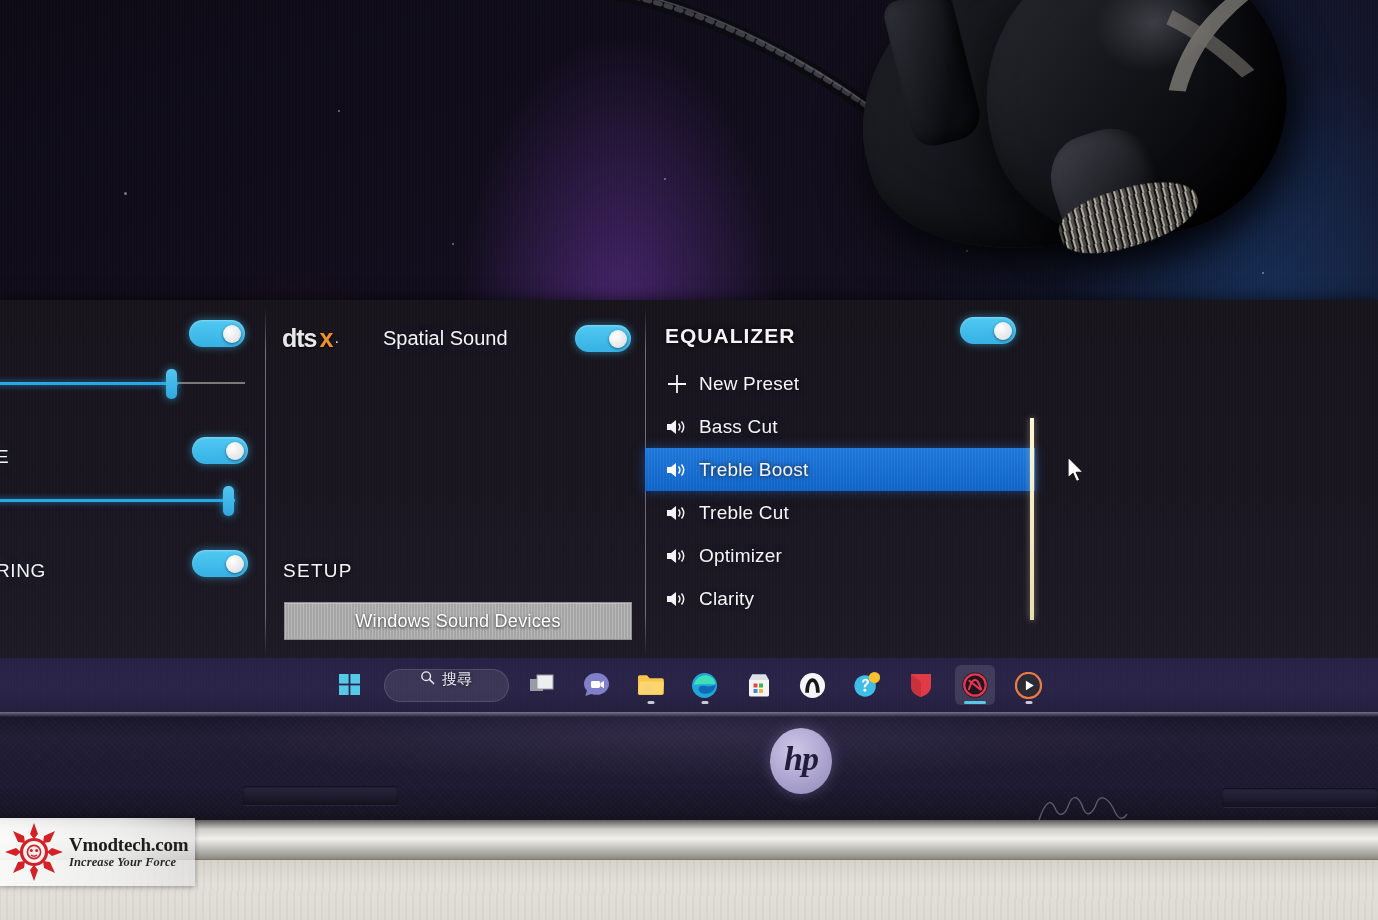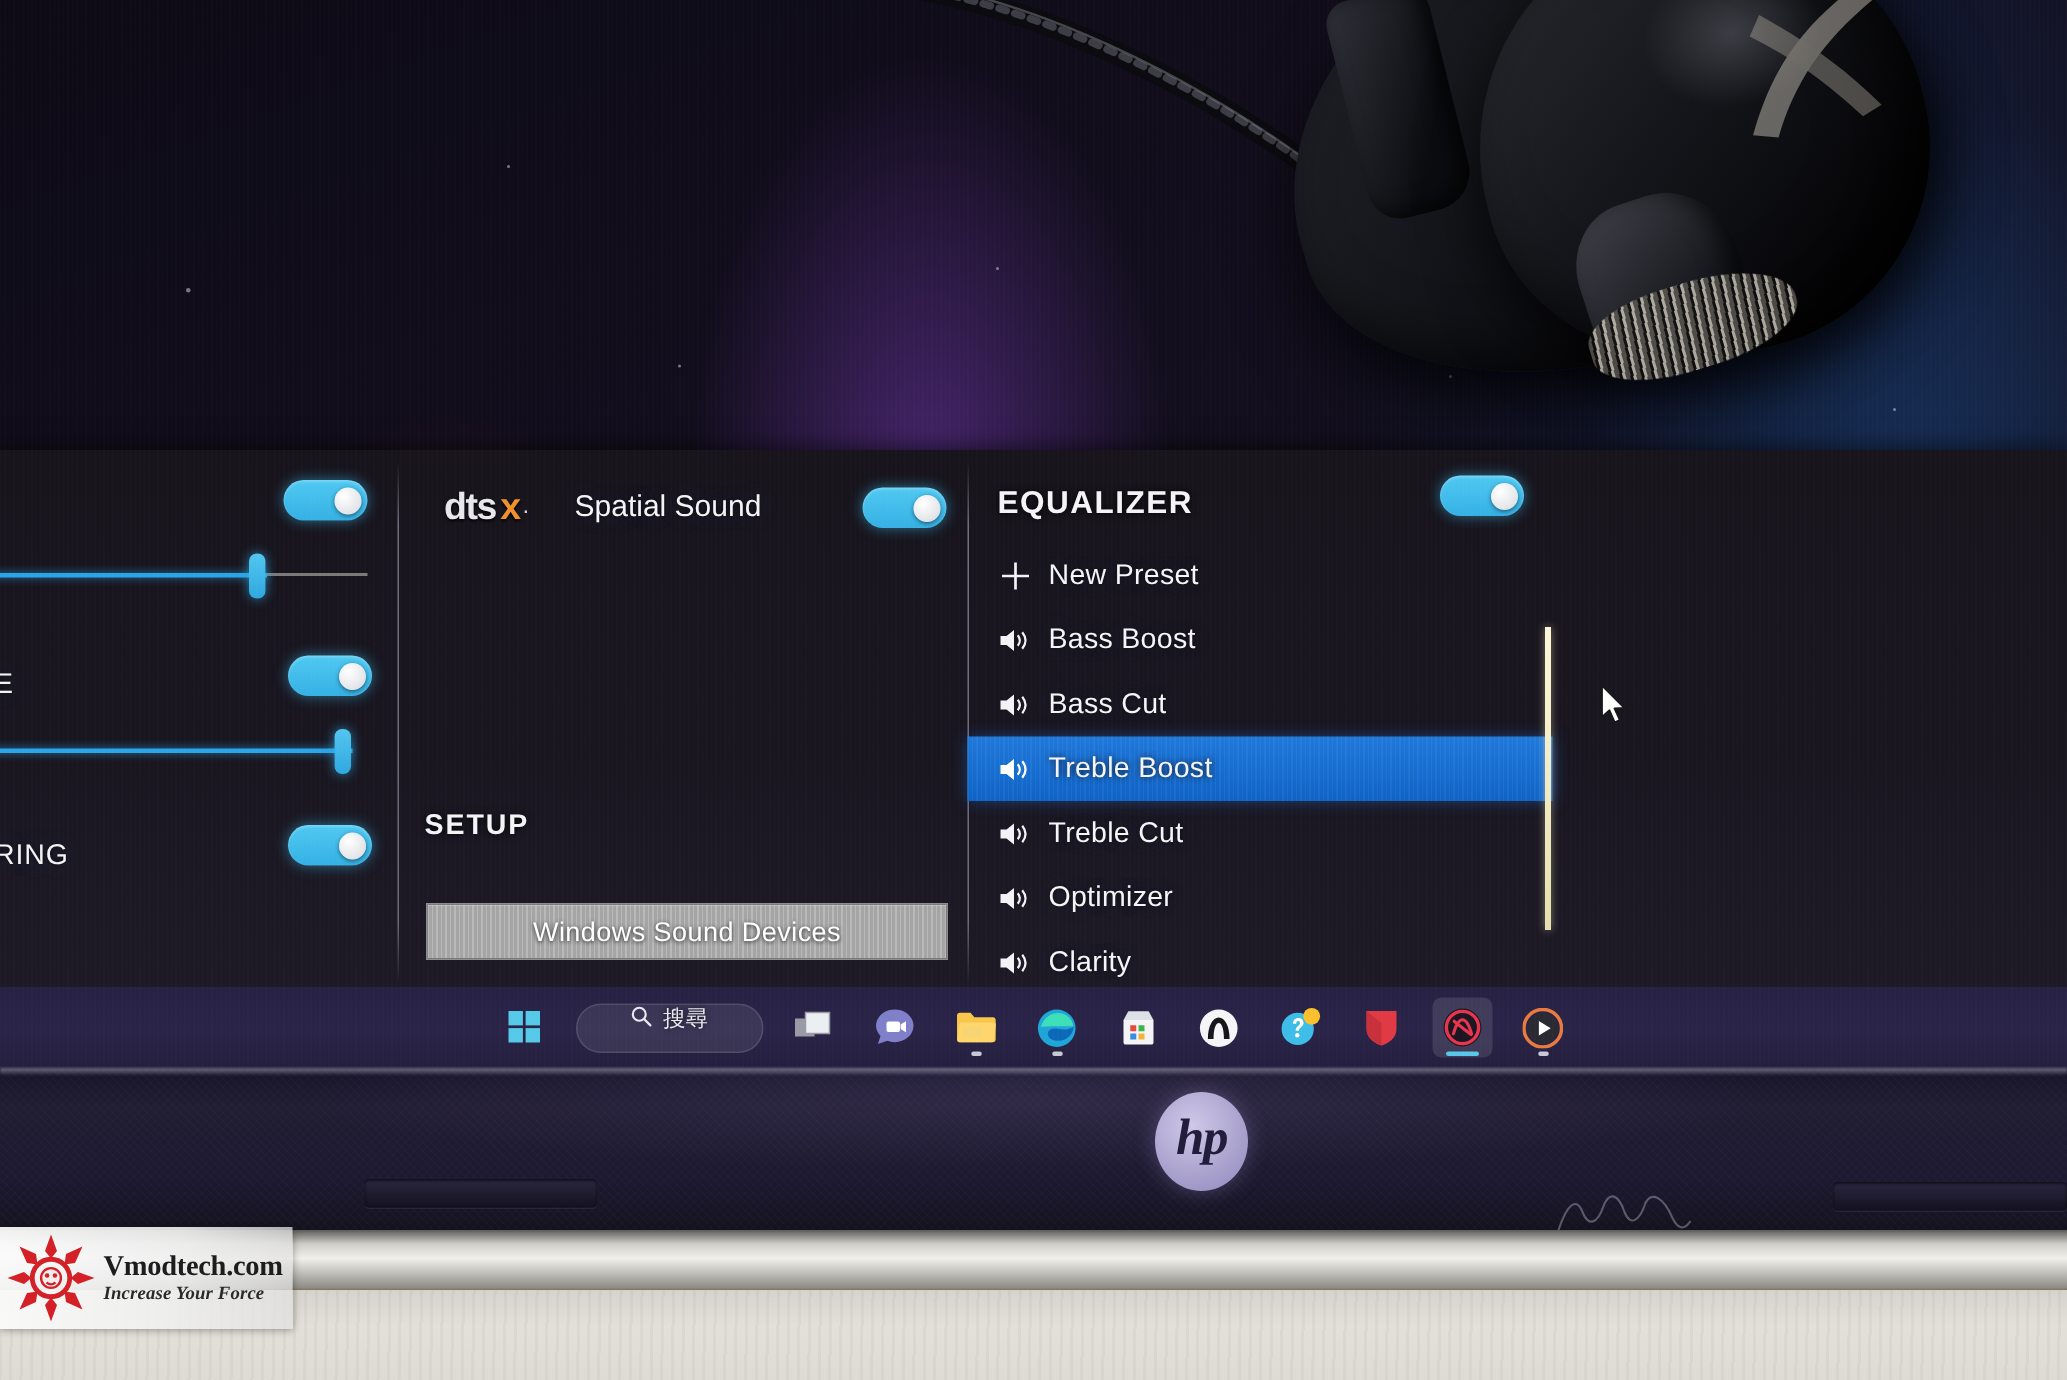--- a/index.html
+++ b/index.html
@@ -123,31 +123,31 @@
     position:absolute; top:-13px; width:11px; height:30px; border-radius:5px;
     background:linear-gradient(180deg,#53c6f0,#2fa8e0);
     box-shadow:0 0 8px rgba(50,175,235,.7);
   }
 
   
   .col-mid { position:absolute; left:265px; top:0; width:380px; height:358px; }
   .dts-logo { position:absolute; left:17px; top:23px; width:90px; height:30px; display:flex; align-items:center; }
   .dts-text {
     font-family:"Liberation Sans", sans-serif; font-weight:bold; font-size:25px;
-    color:#e8e8ec; letter-spacing:-1px; text-shadow:0 1px 2px rgba(0,0,0,.9);margin-left:14px;
+    color:#e8e8ec; letter-spacing:-1px; text-shadow:0 1px 2px rgba(0,0,0,.9);
   }
   .dts-x { color:#f0902c; font-weight:bold; font-size:25px; margin-left:3px; text-shadow:0 1px 2px rgba(0,0,0,.9); }
   .dts-dot { color:#cfcfd4; font-size:16px; margin-left:1px; }
   .spatial-label {
     position:absolute; left:118px; top:27px; color:#f4f4f7; font-size:20px;
     text-shadow:0 0 5px rgba(0,0,0,.95), 0 0 12px rgba(150,175,255,.25);
   }
   .setup-label {
-    position:absolute; left:18px; top:240px; color:#f4f4f7; font-size:19px;
-    font-weight:bold; letter-spacing:1.3px;
+    position:absolute; left:18px; top:260px; color:#f4f4f7; font-size:19px;
+    font-weight:normal; letter-spacing:1.3px;
     text-shadow:0 0 5px rgba(0,0,0,.95);
   }
   .wsd-button {
     position:absolute; left:19px; top:302px; width:348px; height:38px;
     background:repeating-linear-gradient(90deg,#b8b8b8 0 1px,#a5a5a5 1px 3px);
     border:1px solid #8f8f92;
     display:flex; align-items:center; justify-content:center;
     color:#ffffff; font-size:18px; letter-spacing:.3px;
     text-shadow:0 1px 3px rgba(0,0,0,.8);
     box-shadow:inset 0 1px 0 rgba(255,255,255,.25);
@@ -368,30 +368,20 @@
 
         <div class="eq-item">
           <span class="eq-icon">
             <svg width="24" height="24" viewBox="0 0 24 24" aria-hidden="true">
               <path d="M12 3 V21 M3 12 H21" stroke="#f3f3f6" stroke-width="1.8" fill="none"></path>
             </svg>
           </span>
           <span class="eq-name">New Preset</span>
         </div>
 
-        <div class="eq-item">
-          <span class="eq-icon">
-            <svg width="24" height="20" viewBox="0 0 24 20" aria-hidden="true">
-              <path d="M2 7 H6 L11 3 V17 L6 13 H2 Z" fill="#f3f3f6"></path>
-              <path d="M13.5 6.5 C15.2 8.6 15.2 11.4 13.5 13.5" stroke="#f3f3f6" stroke-width="1.5" fill="none"></path>
-              <path d="M16.5 4.5 C19.3 8 19.3 12 16.5 15.5" stroke="#f3f3f6" stroke-width="1.5" fill="none"></path>
-            </svg>
-          </span>
-          <span class="eq-name">Bass Boost</span>
-        </div>
 
         <div class="eq-item">
           <span class="eq-icon">
             <svg width="24" height="20" viewBox="0 0 24 20" aria-hidden="true">
               <path d="M2 7 H6 L11 3 V17 L6 13 H2 Z" fill="#f3f3f6"></path>
               <path d="M13.5 6.5 C15.2 8.6 15.2 11.4 13.5 13.5" stroke="#f3f3f6" stroke-width="1.5" fill="none"></path>
               <path d="M16.5 4.5 C19.3 8 19.3 12 16.5 15.5" stroke="#f3f3f6" stroke-width="1.5" fill="none"></path>
             </svg>
           </span>
           <span class="eq-name">Bass Cut</span>

